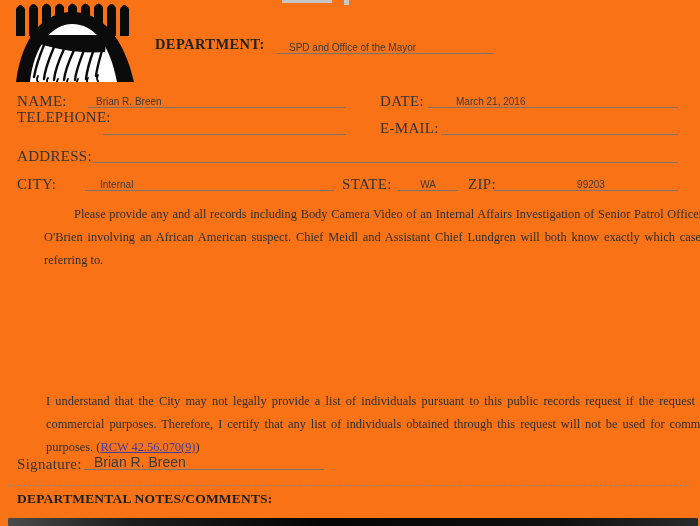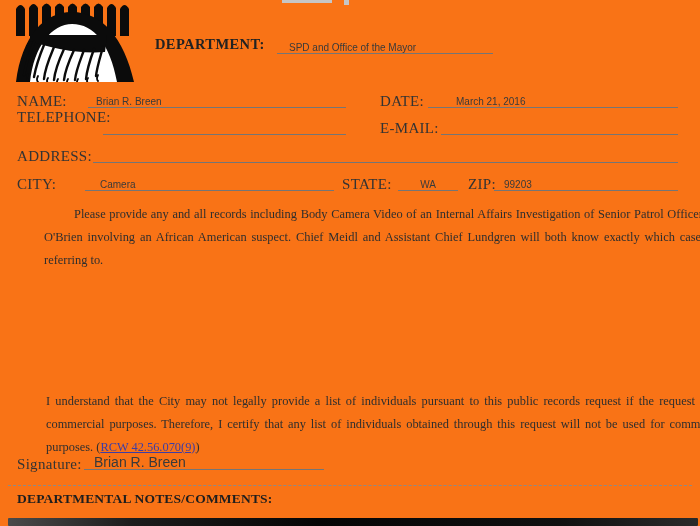--- a/index.html
+++ b/index.html
@@ -145,28 +145,28 @@
     <span class="val"></span>
   </span>
 
   <span class="abs lbl" style="left:17px;top:148px;">ADDRESS:</span>
   <span class="abs fill" style="left:93px;top:147px;width:585px;">
     <span class="val"></span>
   </span>
 
   <span class="abs lbl" style="left:17px;top:176px;">CITY:</span>
   <span class="abs fill" style="left:85px;top:175px;width:249px;">
-    <span class="val" style="padding-left:15px;">Camera</span>
+    <span class="val" style="padding-left:15px;">Internal</span>
   </span>
   <span class="abs lbl" style="left:342px;top:176px;">STATE:</span>
   <span class="abs fill" style="left:398px;top:175px;width:60px;text-align:center;">
     <span class="val">WA</span>
   </span>
   <span class="abs lbl" style="left:468px;top:176px;">ZIP:</span>
-  <span class="abs fill" style="left:494px;top:175px;width:184px;">
+  <span class="abs fill" style="left:494px;top:175px;width:184px;text-align:center;">
     <span class="val" style="padding-left:10px;">99203</span>
   </span>
 
   <div class="abs para indent" style="left:8px;top:203px;width:686px;">Please provide any and all records including Body Camera Video of an Internal Affairs Investigation of Senior Patrol Officer John O'Brien involving an African American suspect. Chief Meidl and Assistant Chief Lundgren will both know exactly which case I am referring to.</div>
 
   <div class="abs para" style="left:10px;top:390px;width:682px;">
     <span>I understand that the City may not legally provide a list of individuals pursuant to this public records request if the request is for commercial purposes. Therefore, I certify that any list of individuals obtained through this request will not be used for commercial purposes. (</span><a class="rcw-link">RCW 42.56.070(9)</a><span>)</span>
   </div>
 
   <span class="abs lbl" style="left:17px;top:456px;">Signature:</span>

